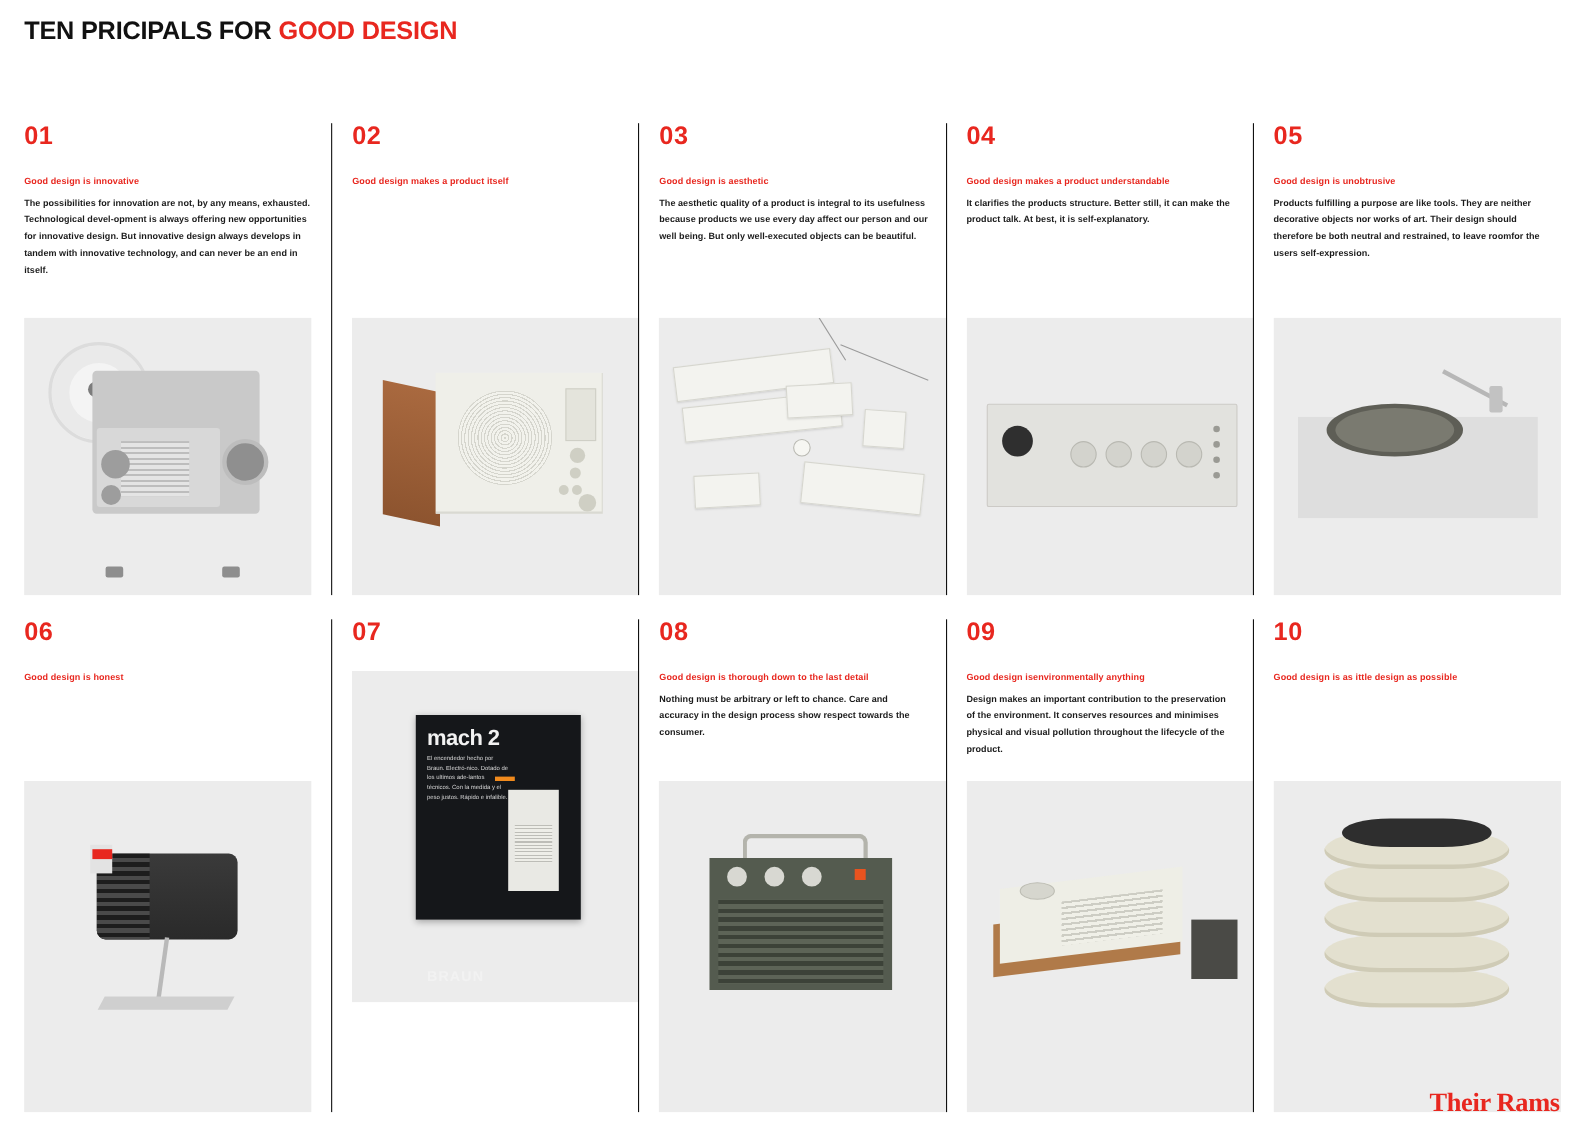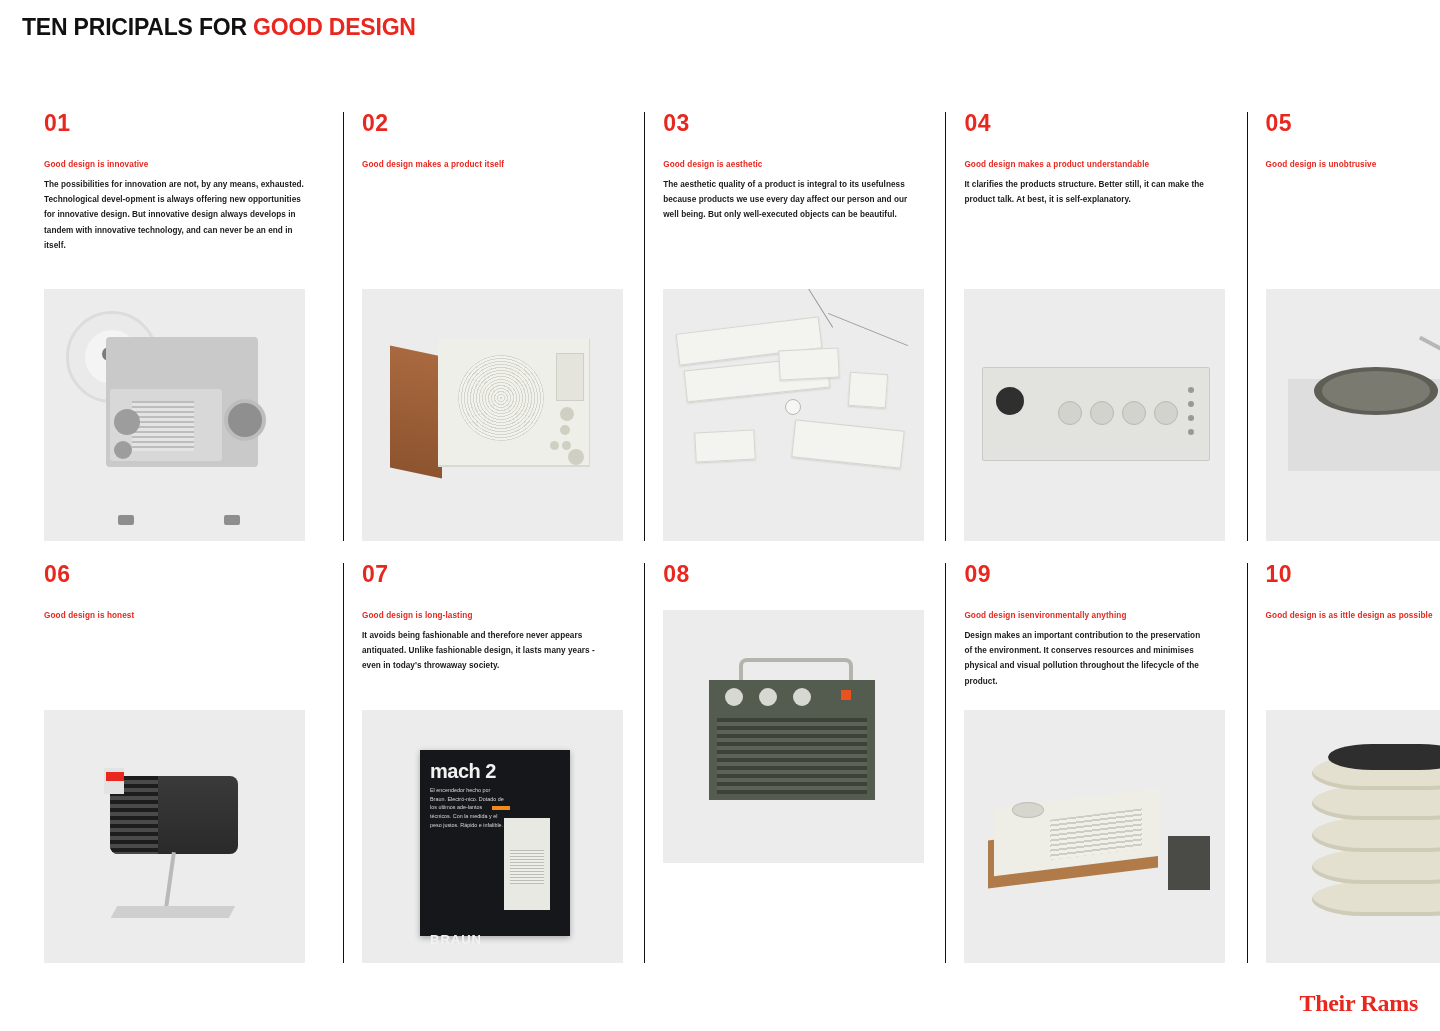--- a/index.html
+++ b/index.html
@@ -47,21 +47,20 @@
     display: flex;
     gap: 0;
   }
   .cell {
     width: 279.2px;
     box-sizing: border-box;
     padding-left: 18px;
     padding-right: 16px;
     border-left: 1px solid #111111;
     position: relative;
-    margin-left: 22px;
   }
   .cell:first-child {
     border-left: none;
     padding-left: 0;
   }
   .num {
     color: #e8271f;
     font-size: 23px;
     font-weight: bold;
     line-height: 1;
@@ -84,21 +83,21 @@
     letter-spacing: 0.05px;
   }
   .imgbox {
     margin-top: 12px;
     width: 261px;
     height: 252px;
     background: #ececec;
     position: relative;
     overflow: hidden;
   }
-  .row2 .imgbox { height: 253px; }
+  .row2 .imgbox { height: 301px; }
   .cell.first .imgbox { width: 261px; }
 
   
   .textblock { height: 118px; }
   .row2 .textblock { height: 88px; }
 
   
   .footer {
     position: absolute;
     right: 22px;
@@ -268,20 +267,21 @@
           <div class="prod p4-dot" style="left:224px; top:112px;"></div>
           <div class="prod p4-dot" style="left:224px; top:126px;"></div>
           <div class="prod p4-dot" style="left:224px; top:140px;"></div>
         </div>
       </div>
 
       <div class="cell">
         <div class="num">05</div>
         <div class="textblock">
           <div class="sub">Good design is unobtrusive</div>
+          <div class="body">Products fulfilling a purpose are like tools. They are neither decorative objects nor works of art. Their design should therefore be both neutral and restrained, to leave roomfor the users self-expression.</div>
         </div>
         <div class="imgbox">
           <div class="prod p5-base"></div>
           <div class="prod p5-platter"></div>
           <div class="prod p5-platter2"></div>
           <div class="prod p5-arm"></div>
           <div class="prod p5-post"></div>
         </div>
       </div>
 
@@ -299,37 +299,37 @@
           <div class="prod p6-fins"></div>
           <div class="prod p6-cap"></div>
           <div class="prod p6-label"></div>
           <div class="prod p6-stem"></div>
           <div class="prod p6-base"></div>
         </div>
       </div>
 
       <div class="cell">
         <div class="num">07</div>
-        <div class="textblock">
-          <div class="sub">Good design is long-lasting</div>
-          <div class="body">It avoids being fashionable and therefore never appears antiquated. Unlike fashionable design, it lasts many years - even in today's throwaway society.</div>
-        </div>
         <div class="imgbox">
           <div class="prod p7-box"></div>
           <div class="prod p7-title">mach 2</div>
           <div class="prod p7-text">El encendedor hecho por Braun. Electró-nico. Dotado de los ultimos ade-lantos técnicos. Con la medida y el peso justos. Rápido e infalible.</div>
           <div class="prod p7-flame"></div>
           <div class="prod p7-lighter"></div>
           <div class="prod p7-lgrille"></div>
           <div class="prod p7-brand">BRAUN</div>
         </div>
       </div>
 
       <div class="cell">
         <div class="num">08</div>
+        <div class="textblock">
+          <div class="sub">Good design is thorough down to the last detail</div>
+          <div class="body">Nothing must be arbitrary or left to chance. Care and accuracy in the design process show respect towards the consumer.</div>
+        </div>
         <div class="imgbox">
           <div class="prod p8-handle"></div>
           <div class="prod p8-body"></div>
           <div class="prod p8-knob" style="left:62px; width:18px; height:18px;"></div>
           <div class="prod p8-knob" style="left:96px; width:18px; height:18px;"></div>
           <div class="prod p8-knob" style="left:130px; width:18px; height:18px;"></div>
           <div class="prod p8-red"></div>
           <div class="prod p8-grille"></div>
         </div>
       </div>

